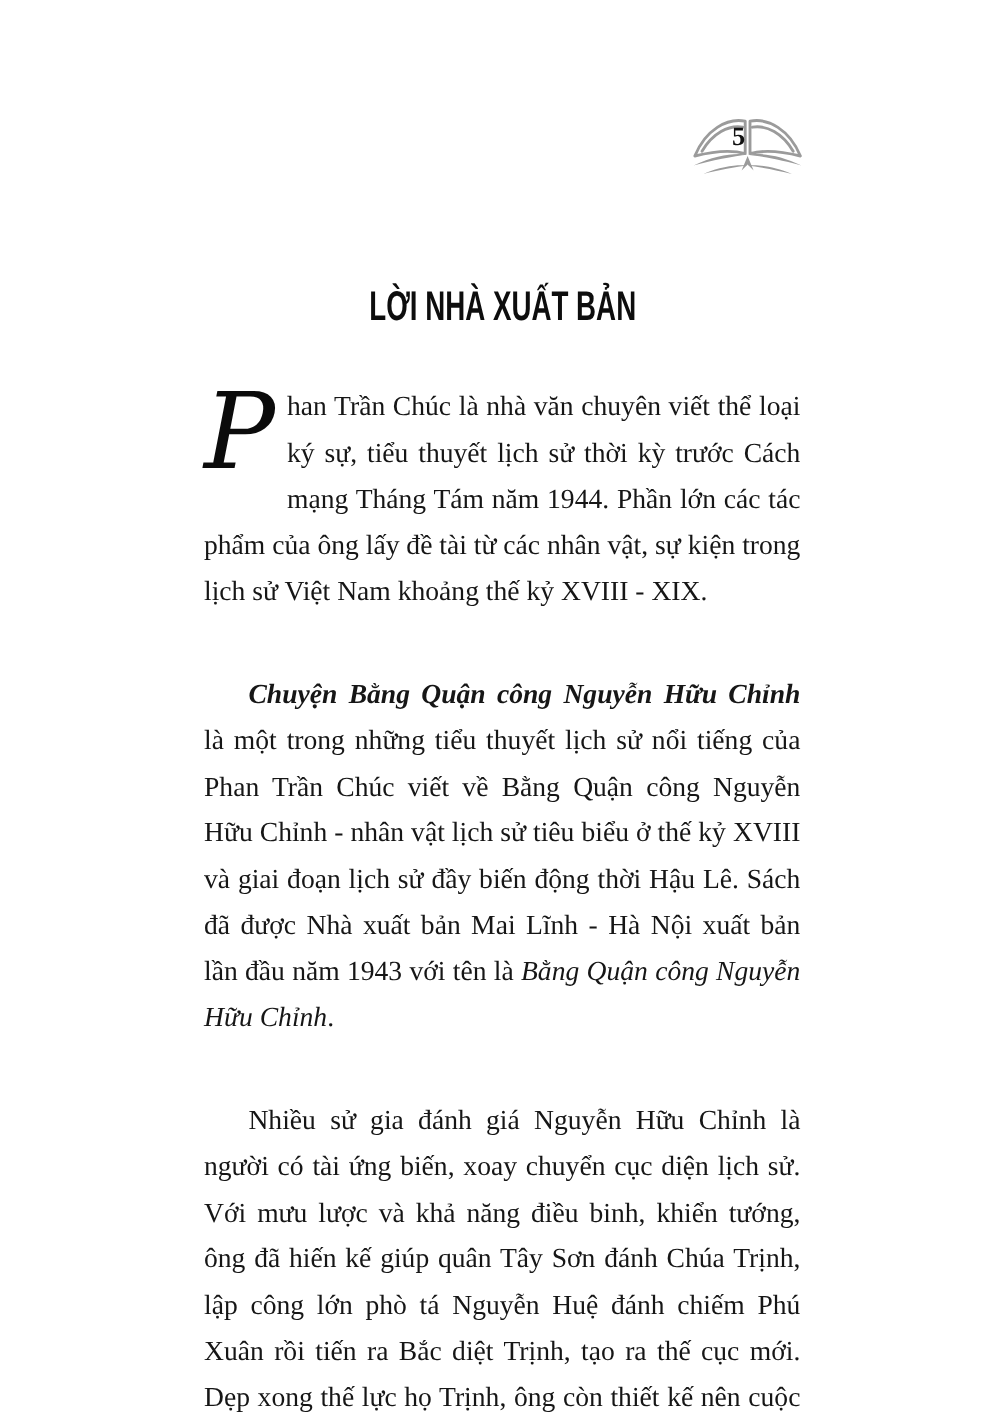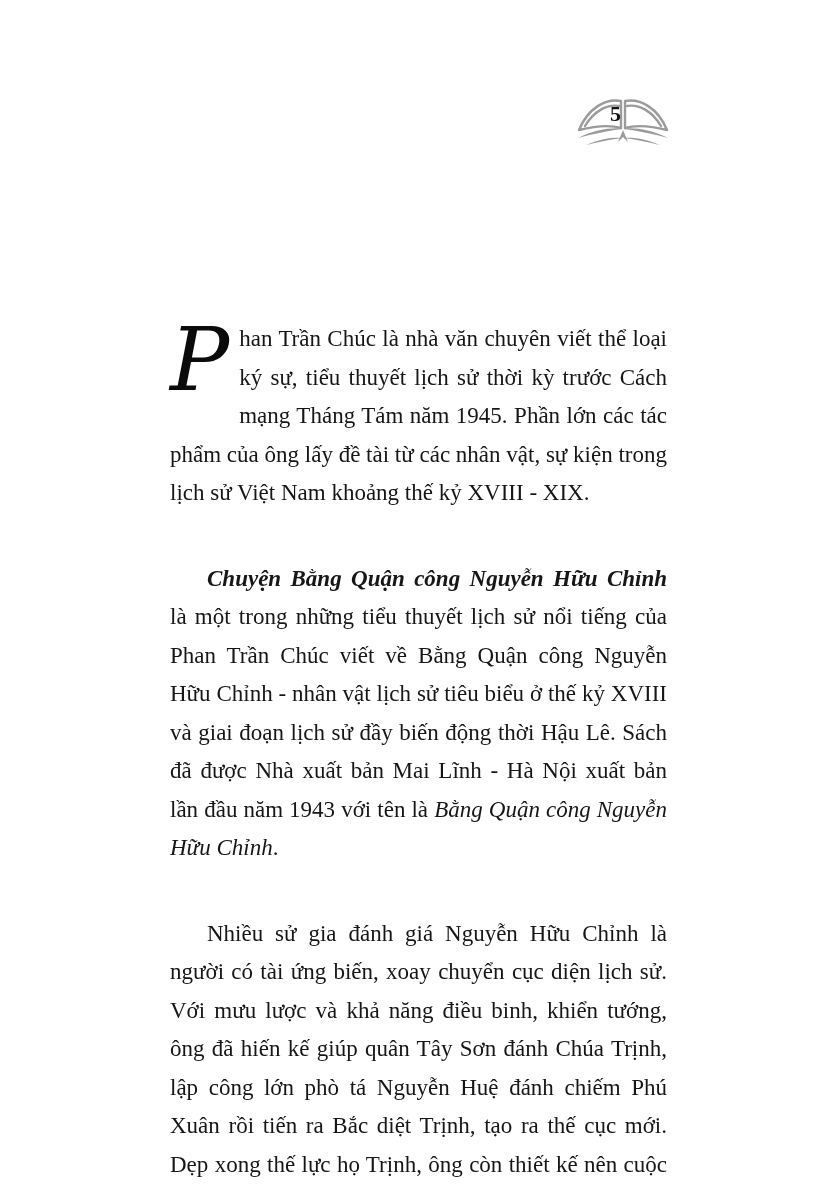--- a/index.html
+++ b/index.html
@@ -114,26 +114,29 @@
         <path d="M92 44 C74 35 56 33 47 35 C58 36 78 40 92 44 Z"></path>
         <path d="M10 51 C26 44 40 43 47 44 C38 45 22 48 10 51 Z"></path>
         <path d="M84 51 C68 44 54 43 47 44 C56 45 72 48 84 51 Z"></path>
 
         <path d="M47 36 L42 48 L47 43 L52 48 Z"></path>
       </g>
     </svg>
     <span class="page-num">5</span>
   </div>
 
+  <h1 class="title">
+    <span class="title-inner">LỜI NHÀ XUẤT BẢN</span>
+  </h1>
 
   <div class="text-block">
 
     <p class="para">
       <span class="dropcap">P</span>
-      <span>han Trần Chúc là nhà văn chuyên viết thể loại ký sự, tiểu thuyết lịch sử thời kỳ trước Cách mạng Tháng Tám năm 1945. Phần lớn các tác phẩm của ông lấy đề tài từ các nhân vật, sự kiện trong lịch sử Việt Nam khoảng thế kỷ XVIII - XIX.</span>
+      <span>han Trần Chúc là nhà văn chuyên viết thể loại ký sự, tiểu thuyết lịch sử thời kỳ trước Cách mạng Tháng Tám năm 1944. Phần lớn các tác phẩm của ông lấy đề tài từ các nhân vật, sự kiện trong lịch sử Việt Nam khoảng thế kỷ XVIII - XIX.</span>
     </p>
 
     <p class="para indent">
       <span class="lead-bi">Chuyện Bằng Quận công Nguyễn Hữu Chỉnh</span><span> là một trong những tiểu thuyết lịch sử nổi tiếng của Phan Trần Chúc viết về Bằng Quận công Nguyễn Hữu Chỉnh - nhân vật lịch sử tiêu biểu ở thế kỷ XVIII và giai đoạn lịch sử đầy biến động thời Hậu Lê. Sách đã được Nhà xuất bản Mai Lĩnh - Hà Nội xuất bản lần đầu năm 1943 với tên là </span><span class="bk-italic">Bằng Quận công Nguyễn Hữu Chỉnh</span><span>.</span>
     </p>
 
     <p class="para indent">Nhiều sử gia đánh giá Nguyễn Hữu Chỉnh là người có tài ứng biến, xoay chuyển cục diện lịch sử. Với mưu lược và khả năng điều binh, khiển tướng, ông đã hiến kế giúp quân Tây Sơn đánh Chúa Trịnh, lập công lớn phò tá Nguyễn Huệ đánh chiếm Phú Xuân rồi tiến ra Bắc diệt Trịnh, tạo ra thế cục mới. Dẹp xong thế lực họ Trịnh, ông còn thiết kế nên cuộc hôn nhân chính trị của Nguyễn Huệ và Công chúa Ngọc Hân, con gái của vua Lê Hiển Tông. Tuy nhiên, chính vì tự mãn, chủ quan, ông đã trở thành bại tướng trong cuộc đấu trí và đấu lực với anh em</p>
 
   </div>
 

